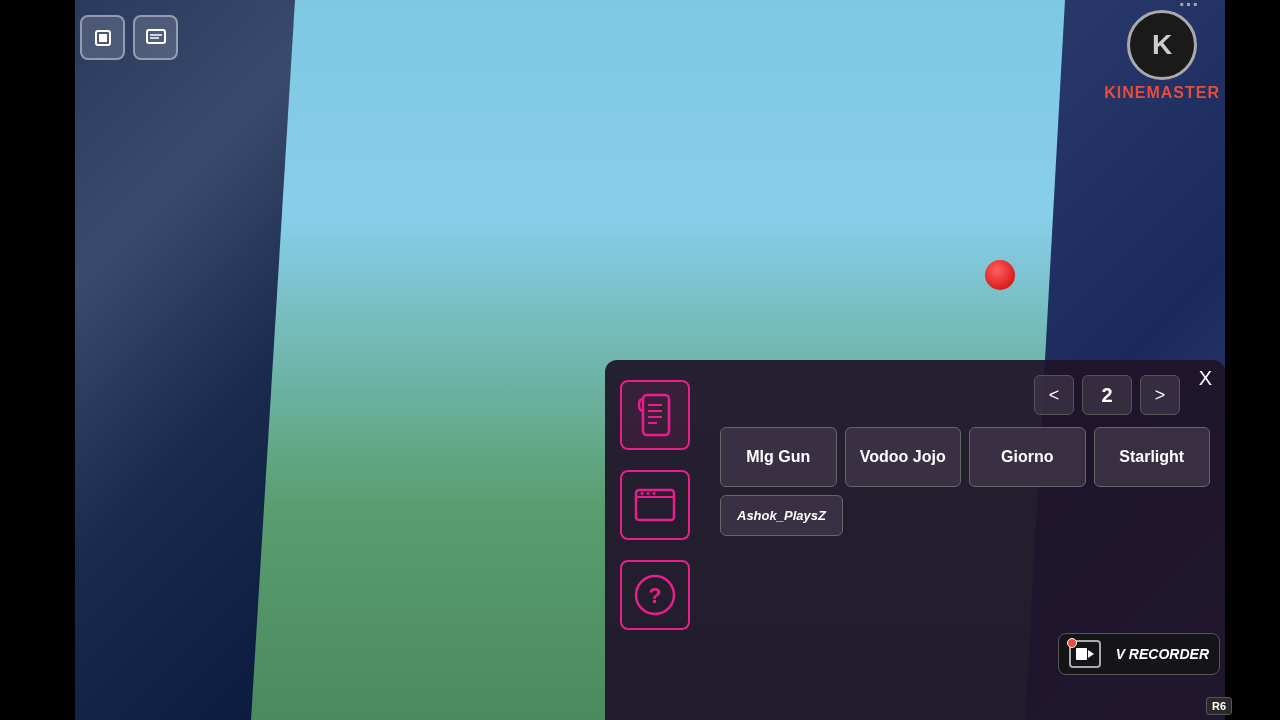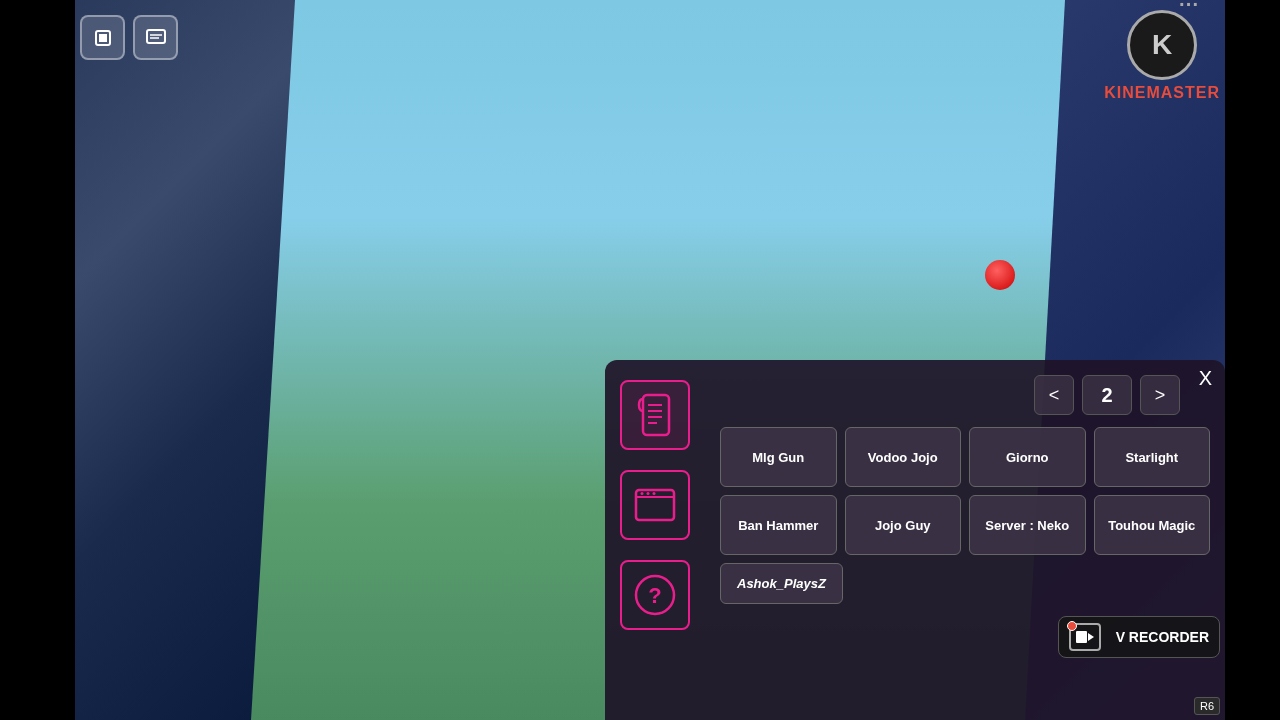--- a/index.html
+++ b/index.html
@@ -206,21 +206,21 @@
     .item-grid {
       display: grid;
       grid-template-columns: repeat(4, 1fr);
       gap: 8px;
     }
     .item-btn {
       background: rgba(60, 50, 70, 0.9);
       border: 1px solid #666;
       border-radius: 6px;
       color: white;
-      font-size: 13px;
+      font-size: 16px;
       font-weight: bold;
       text-align: center;
       padding: 14px 8px;
       cursor: pointer;
       min-height: 60px;
       display: flex;
       align-items: center;
       justify-content: center;
     }
 
@@ -239,32 +239,33 @@
       font-weight: bold;
       text-align: center;
       padding: 12px 16px;
       cursor: pointer;
       font-style: italic;
     }
 
     
     .v-recorder {
       position: absolute;
-      bottom: 62px; right: 60px;
+      bottom: 45px; right: 60px;
       background: rgba(20,20,20,0.85);
       border: 1px solid #555;
       border-radius: 8px;
       padding: 6px 10px;
       color: white;
       font-size: 14px;
       font-weight: bold;
       display: flex;
       align-items: center;
       gap: 15px;
       z-index: 35;
+      font-style: italic;
     }
     .v-rec-icon {
       width: 32px; height: 28px;
       border: 2px solid #aaa;
       border-radius: 4px;
       display: flex;
       align-items: center;
       justify-content: center;
       position: relative;
       font-size: 14px;
@@ -274,26 +275,26 @@
       top: -4px; left: -4px;
       width: 10px; height: 10px;
       border-radius: 50%;
       background: #e74c3c;
       border: 1px solid #fff;
     }
 
     
     .r6-badge {
       position: absolute;
-      bottom: 5px; right: 60px;
+      bottom: 5px; right: 48px;
       background: #2a2a2a;
       border: 1px solid #555;
       color: white;
       font-size: 11px;
-      font-weight: normal;
+      font-weight: bold;
       padding: 2px 5px;
       border-radius: 3px;
       z-index: 35;
     }
 
     
     .red-orb {
       position: absolute;
       right: 210px; top: 260px;
       width: 30px; height: 30px;
@@ -380,26 +381,20 @@
       <div class="page-btn">&gt;</div>
     </div>
 
     <div class="item-grid">
       <div class="item-btn">Mlg Gun</div>
       <div class="item-btn">Vodoo Jojo</div>
       <div class="item-btn">Giorno</div>
       <div class="item-btn">Starlight</div>
     </div>
 
-    <div class="item-grid" style="margin-top:8px;">
-      <div class="item-btn">Ban Hammer</div>
-      <div class="item-btn">Jojo Guy</div>
-      <div class="item-btn">Server : Neko</div>
-      <div class="item-btn">Touhou Magic</div>
-    </div>
 
 
     <div class="bottom-row">
       <div class="username-btn">Ashok_PlaysZ</div>
     </div>
   </div>
 </div>
 
 <div class="v-recorder">
   <div class="v-rec-icon">

